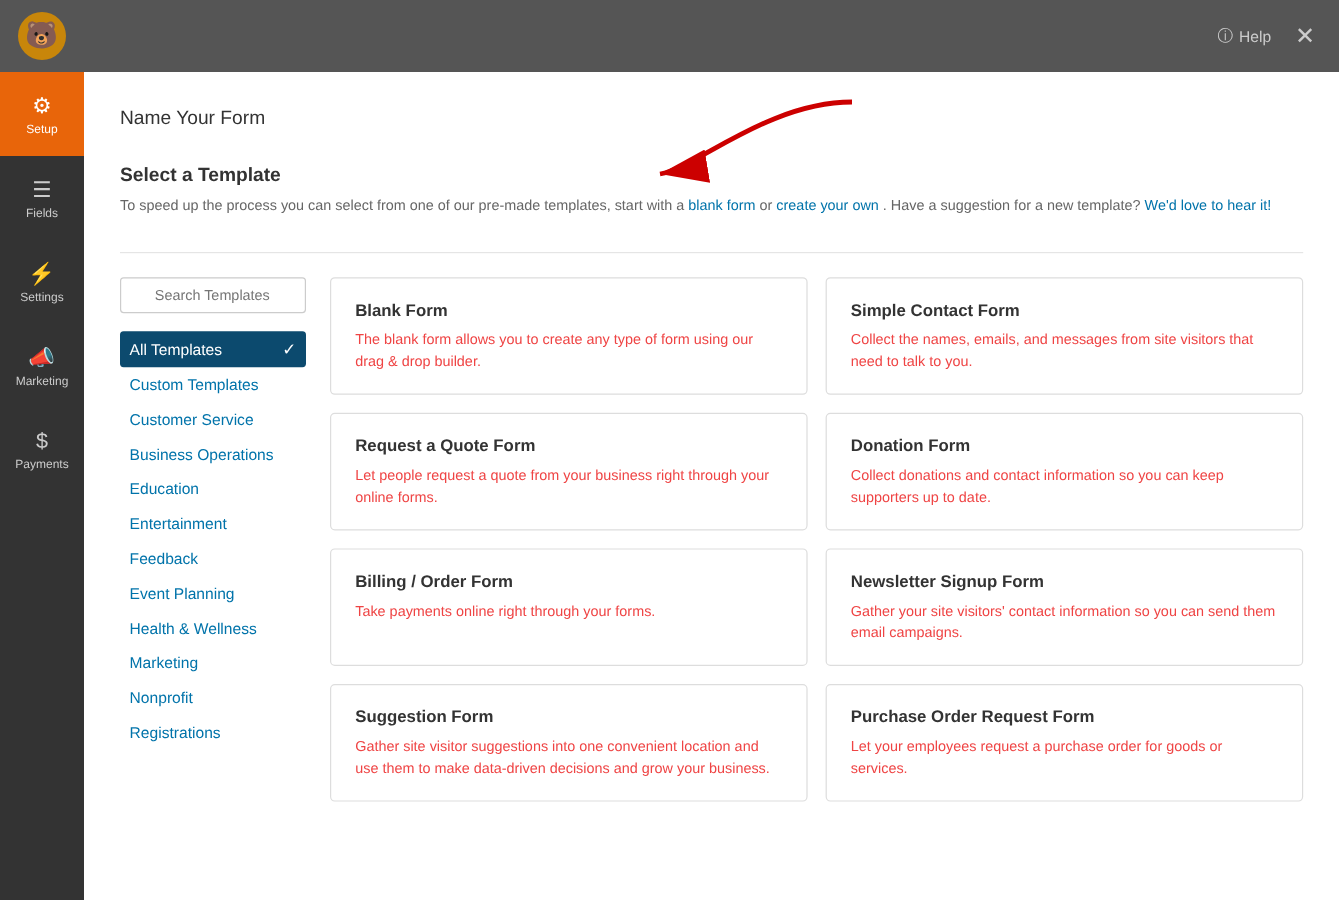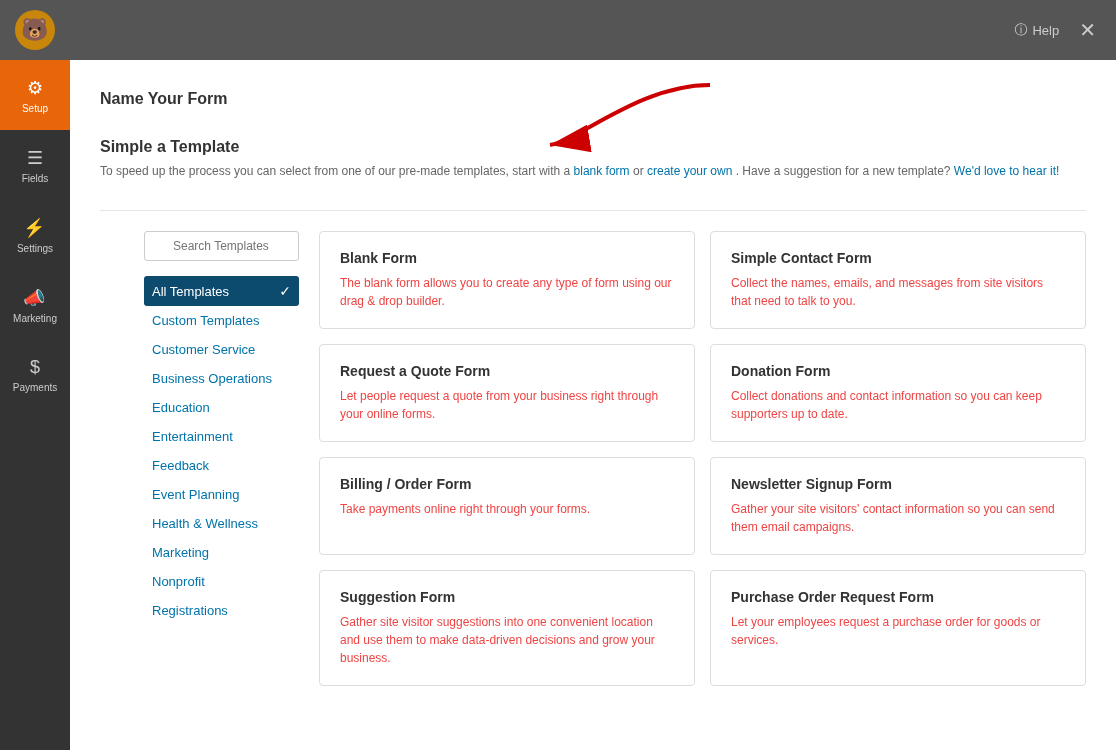--- a/index.html
+++ b/index.html
@@ -87,21 +87,21 @@
     
     .name-form-row {
       display: flex;
       align-items: center;
       gap: 20px;
       margin-bottom: 30px;
       position: relative;
     }
     .name-form-label {
       font-size: 16px;
-      font-weight: 700;
+      font-weight: 400;
       color: #333;
       white-space: nowrap;
       min-width: 130px;
     }
     .name-form-input {
       flex: 1;
       border: 1px solid #ddd;
       border-radius: 4px;
       padding: 10px 14px;
       font-size: 15px;
@@ -139,21 +139,20 @@
       gap: 0;
       border-top: 1px solid #e5e5e5;
       padding-top: 20px;
     }
 
     
     .template-sidebar {
       width: 175px;
       flex-shrink: 0;
       padding-right: 20px;
-      margin-left: 44px;
     }
     .search-templates-input {
       width: 100%;
       border: 1px solid #ccc;
       border-radius: 3px;
       padding: 7px 10px 7px 28px;
       font-size: 12px;
       color: #555;
       outline: none;
       background: #fff;
@@ -269,21 +268,21 @@
             <marker id="arrowhead" markerWidth="10" markerHeight="7" refX="10" refY="3.5" orient="auto">
               <polygon points="0 0, 10 3.5, 0 7" fill="#cc0000"></polygon>
             </marker>
           </defs>
           <path d="M 170 5 C 100 5, 40 60, 10 65" stroke="#cc0000" stroke-width="4" fill="none" marker-end="url(#arrowhead)"></path>
         </svg>
       </div>
     </div>
 
     <div>
-      <div class="select-template-title">Simple a Template</div>
+      <div class="select-template-title">Select a Template</div>
       <div class="select-template-desc">
         <span>To speed up the process you can select from one of our pre-made templates, start with a </span>
         <a href="#">blank form</a>
         <span> or </span>
         <a href="#">create your own</a>
         <span>. Have a suggestion for a new template? </span>
         <a href="#">We'd love to hear it!</a>
       </div>
 
       <div class="template-body">

